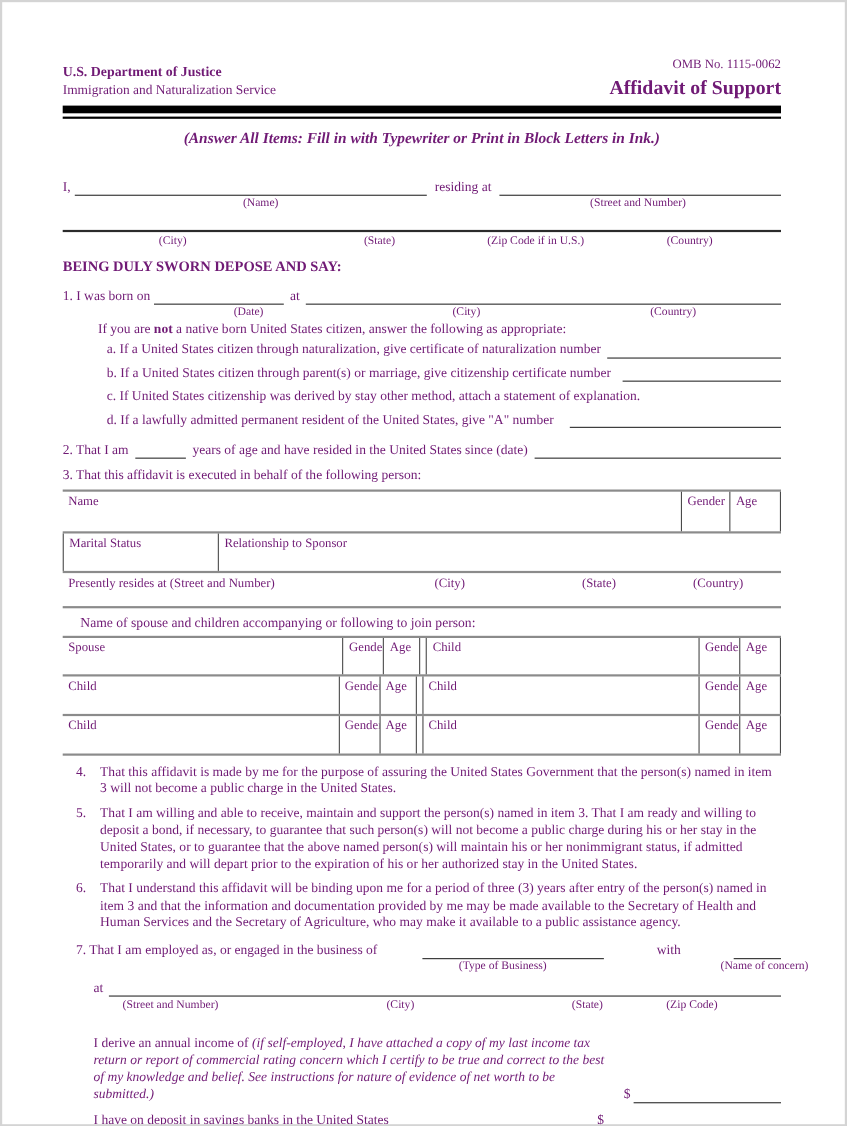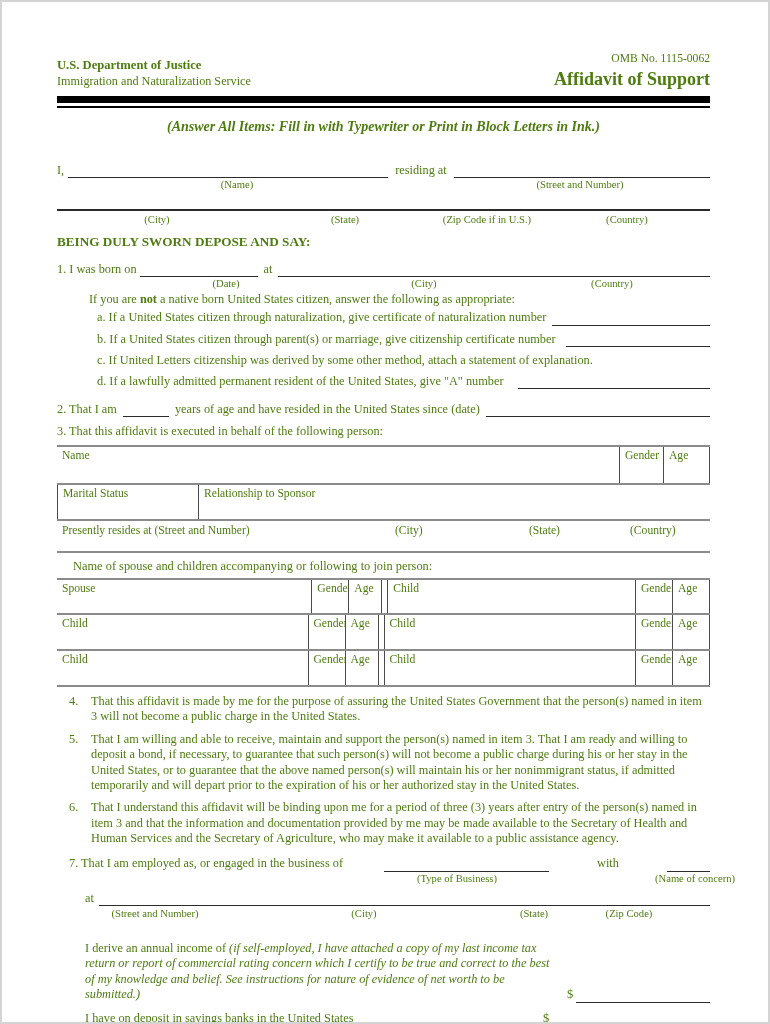--- a/index.html
+++ b/index.html
@@ -1,20 +1,20 @@
 <!DOCTYPE html>
 <html><head>
 <meta charset="utf-8">
 <style>
   html,body{margin:0;padding:0;background:#ffffff;}
   .page{
     width:770px;height:1024px;box-sizing:border-box;background:#fff;
     border:2px solid #d4d4d4;
     font-family:"Liberation Serif","DejaVu Serif",serif;
-    color:#4d7c0f;font-size:12.3px;line-height:1.25;
+    color:#701a75;font-size:12.3px;line-height:1.25;
     overflow:hidden;position:relative;
   }
   .content{padding:50px 58px 0 55px;}
   
   .hdr{display:flex;justify-content:space-between;align-items:flex-end;}
   .hdr-left .dept{font-weight:bold;font-size:12.6px;}
   .hdr-left .agency{font-size:12.2px;}
   .hdr-right{text-align:right;}
   .hdr-right .omb{font-size:11.6px;margin-bottom:4px;}
   .hdr-right .title{font-weight:bold;font-size:18px;line-height:1.05;}
@@ -110,21 +110,21 @@
     </div>
     <div class="sub" style="margin-top:1px;"><span>If you are </span><b>not</b><span> a native born United States citizen, answer the following as appropriate:</span></div>
     <div class="frow sub2" style="margin-top:3px;">
       <span class="t">a. If a United States citizen through naturalization, give certificate of naturalization number</span>
       <span class="fill grow" style="margin-left:6px;"></span>
     </div>
     <div class="frow sub2" style="margin-top:6px;">
       <span class="t">b. If a United States citizen through parent(s) or marriage, give citizenship certificate number</span>
       <span class="fill grow" style="margin-left:10px;"></span>
     </div>
-    <div class="sub2" style="margin-top:6px;">c. If United Letters citizenship was derived by some other method, attach a statement of explanation.</div>
+    <div class="sub2" style="margin-top:6px;">c. If United States citizenship was derived by stay other method, attach a statement of explanation.</div>
     <div class="frow sub2" style="margin-top:5px;">
       <span class="t">d. If a lawfully admitted permanent resident of the United States, give "A" number</span>
       <span class="fill grow" style="margin-left:14px;"></span>
     </div>
 
     <div class="frow" style="margin-top:13px;">
       <span class="t">2. That I am</span>
       <span class="fill" style="flex:0 0 46px;margin:0 6px;"></span>
       <span class="t">years of age and have resided in the United States since (date)</span>
       <span class="fill grow" style="margin-left:6px;"></span>

